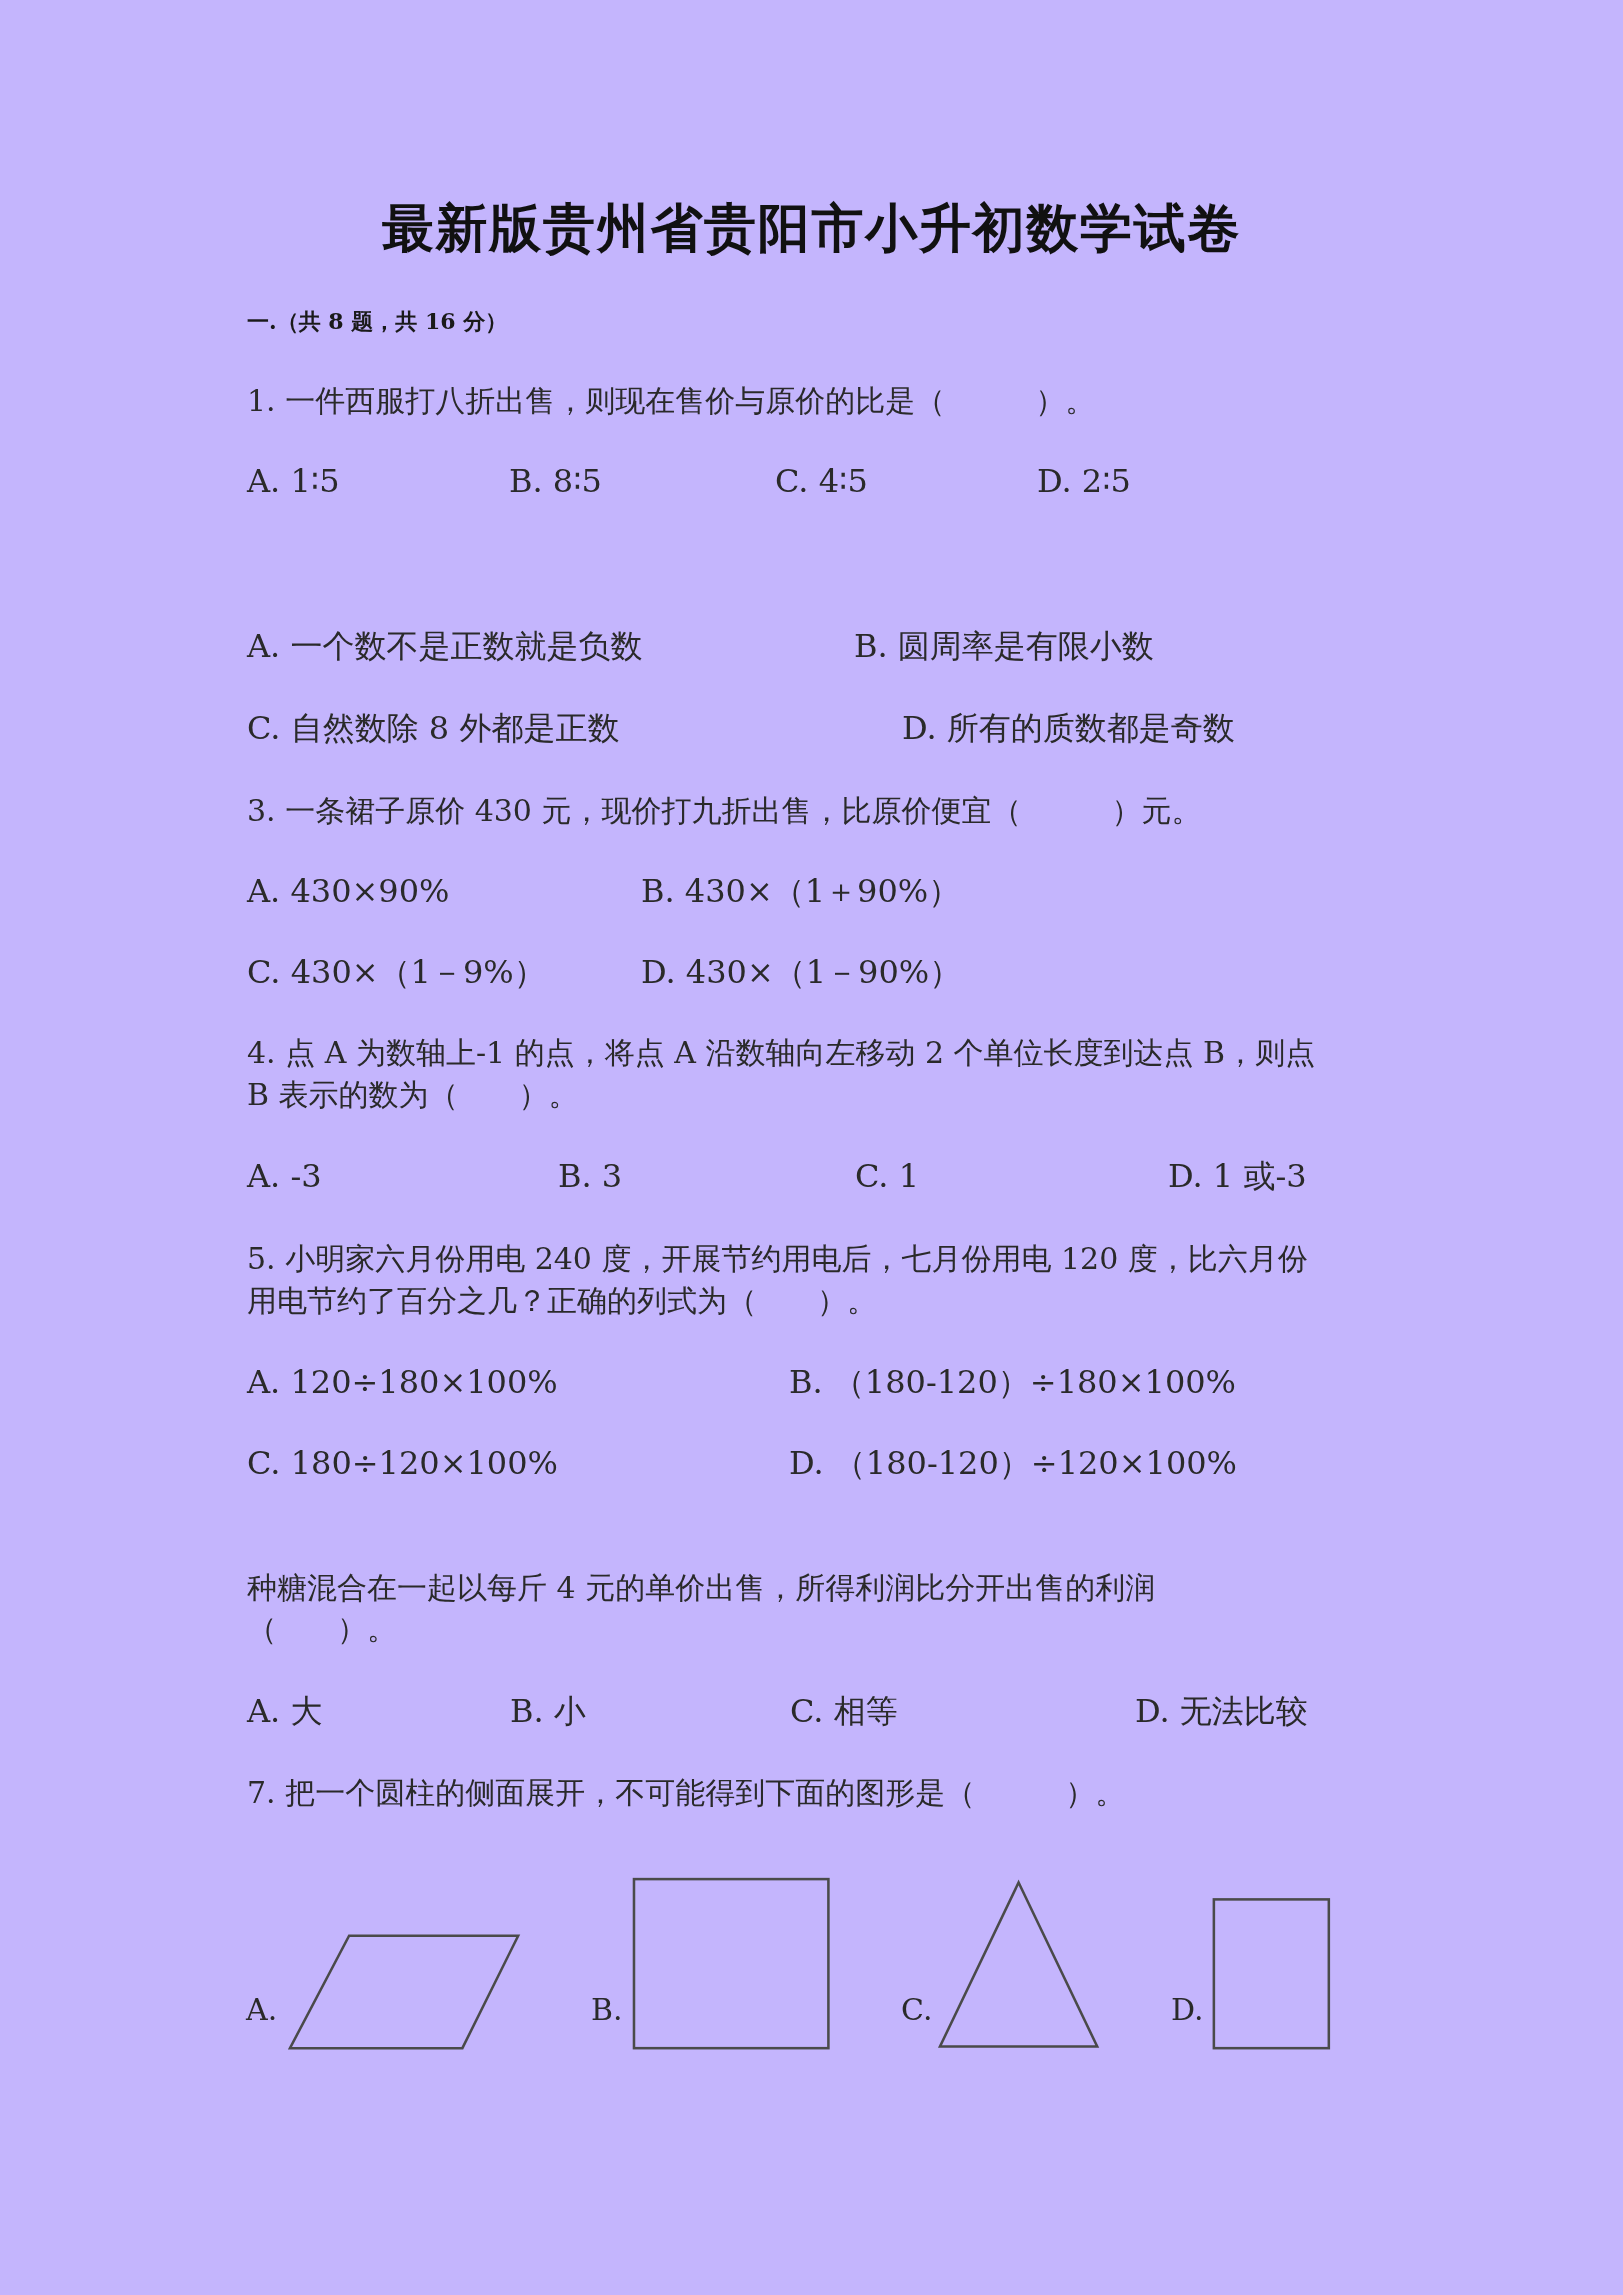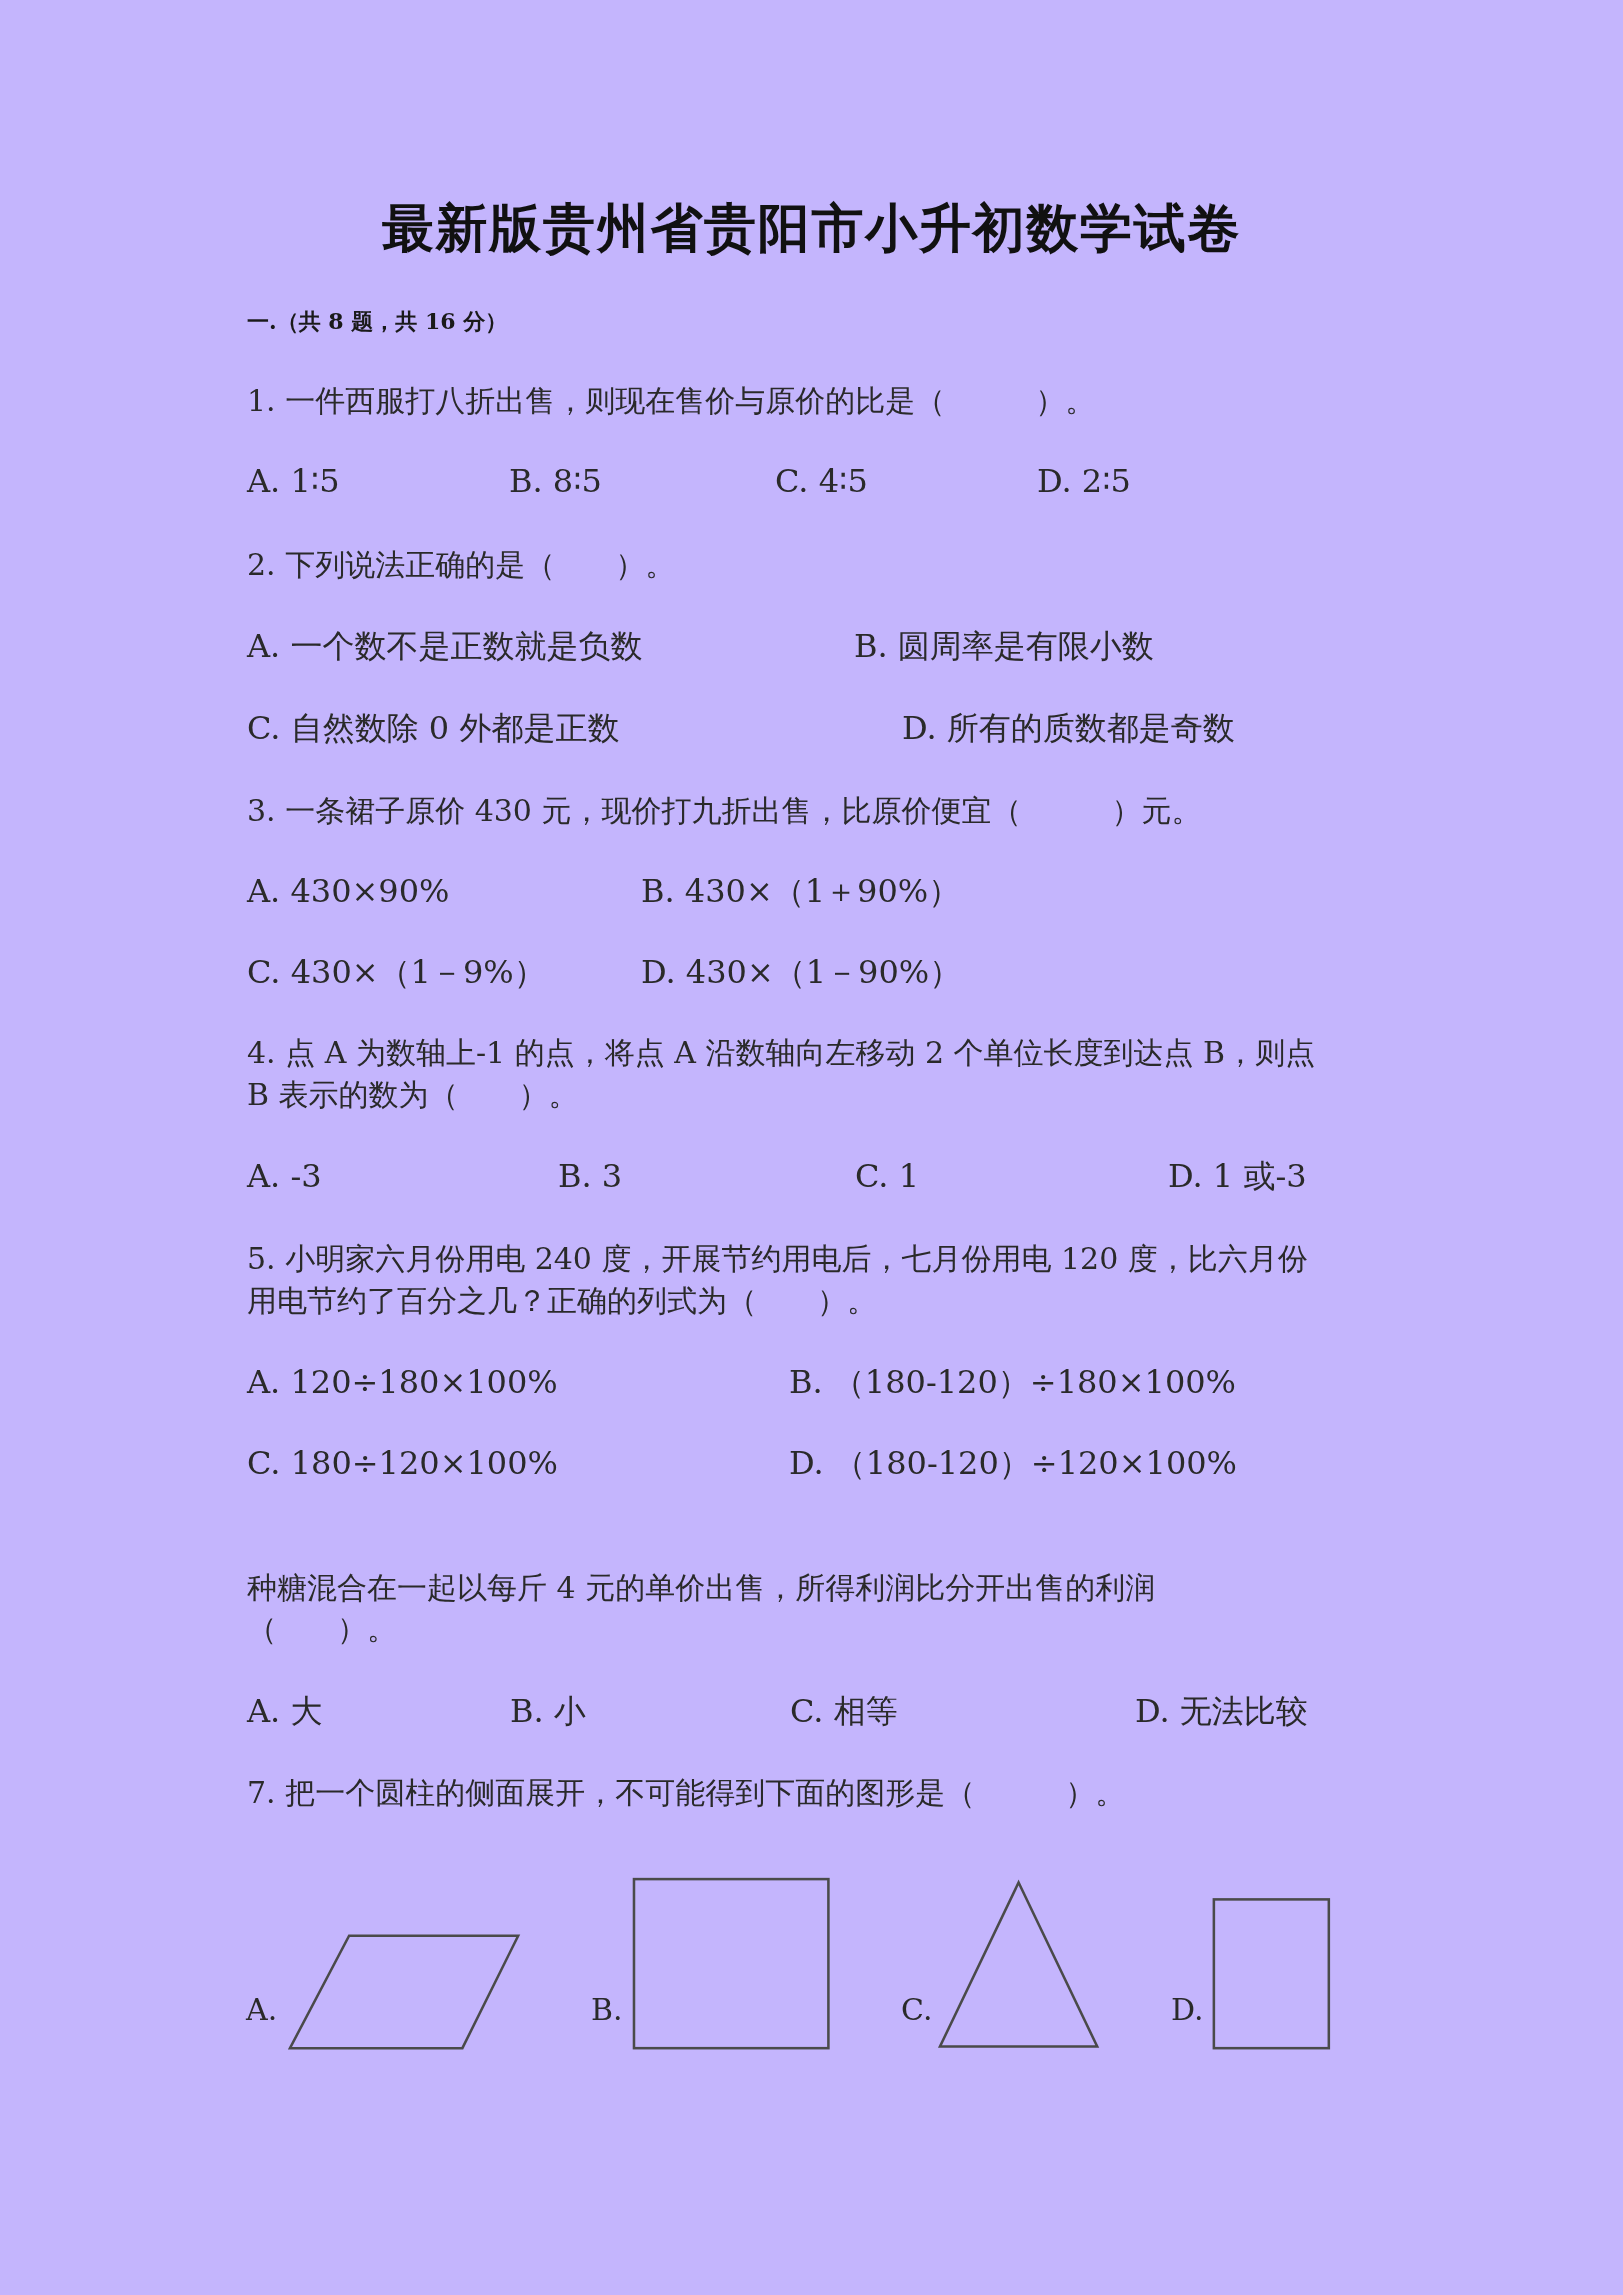--- a/index.html
+++ b/index.html
@@ -85,24 +85,23 @@
   <div class="title">最新版贵州省贵阳市小升初数学试卷</div>
 
   <div class="section-header">一.（共 8 题，共 16 分）</div>
 
   <div class="line" style="top:381px">1. 一件西服打八折出售，则现在售价与原价的比是（　　　）。</div>
   <div class="opt" style="left:247px; top:462px">A. 1∶5</div>
   <div class="opt" style="left:509px; top:462px">B. 8∶5</div>
   <div class="opt" style="left:775px; top:462px">C. 4∶5</div>
   <div class="opt" style="left:1037px; top:462px">D. 2∶5</div>
 
-  <div class="line" style="top:545px">2. 下列说法正确的是（　　）。</div>
   <div class="opt" style="left:247px; top:627px">A. 一个数不是正数就是负数</div>
   <div class="opt" style="left:854px; top:627px">B. 圆周率是有限小数</div>
-  <div class="opt" style="left:247px; top:709px">C. 自然数除 0 外都是正数</div>
+  <div class="opt" style="left:247px; top:709px">C. 自然数除 8 外都是正数</div>
   <div class="opt" style="left:902px; top:709px">D. 所有的质数都是奇数</div>
 
   <div class="line" style="top:791px">3. 一条裙子原价 430 元，现价打九折出售，比原价便宜（　　　）元。</div>
   <div class="opt" style="left:247px; top:872px">A. 430×90%</div>
   <div class="opt" style="left:641px; top:872px">B. 430×（1＋90%）</div>
   <div class="opt" style="left:247px; top:953px">C. 430×（1－9%）</div>
   <div class="opt" style="left:641px; top:953px">D. 430×（1－90%）</div>
 
   <div class="line" style="top:1033px">4. 点 A 为数轴上-1 的点，将点 A 沿数轴向左移动 2 个单位长度到达点 B，则点</div>
   <div class="line" style="top:1075px">B 表示的数为（　　）。</div>

